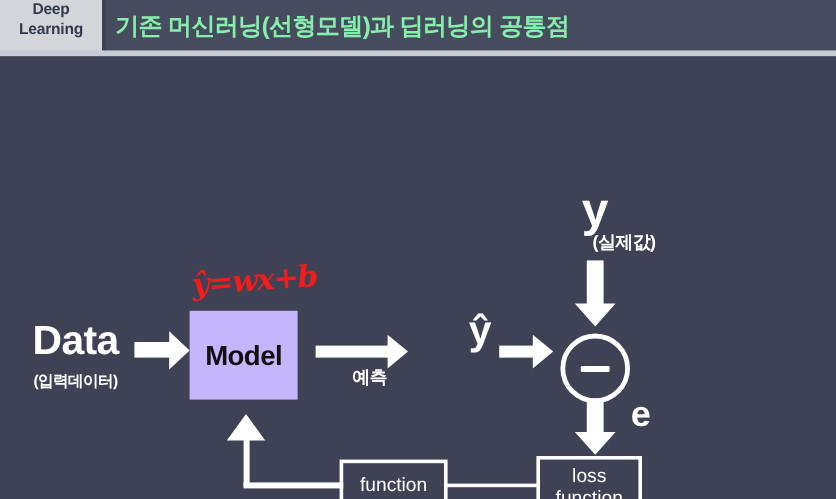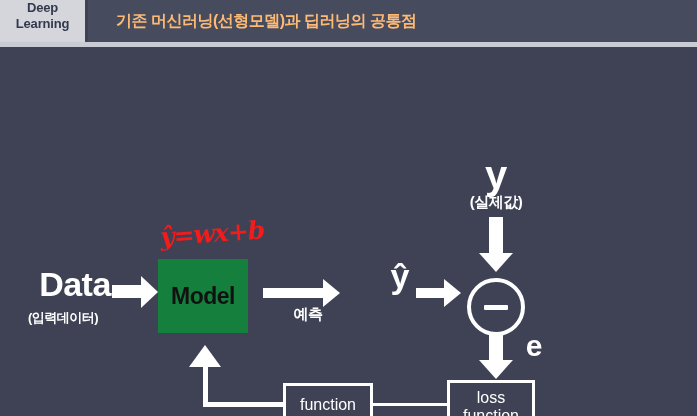--- a/index.html
+++ b/index.html
@@ -40,24 +40,24 @@
   }
   #header-title-band {
     position: absolute;
     left: 88px; top: 0;
     width: 609px; height: 42px;
     background: #474b5e;
     display: flex;
     align-items: center;
   }
   #header-title {
-    font-size: 16px;
-    font-weight: bold;
-    color: #fdba74;
-    margin-left: 28px;
+    font-size: 20px;
+    font-weight: bold;
+    color: #86efac;
+    margin-left: 8px;
     letter-spacing: -0.5px;
     white-space: nowrap;
   }
   #header-rule {
     position: absolute;
     left: 0; top: 42px;
     width: 697px; height: 5px;
     background: #c9ccd4;
   }
 
@@ -70,40 +70,40 @@
   }
 
   .node-text {
     position: absolute;
     text-align: center;
     white-space: nowrap;
   }
 
   
   #data-title {
-    left: 20px; top: 218px;
+    left: 8px; top: 218px;
     width: 110px;
     font-size: 34px;
     font-weight: bold;
     letter-spacing: -0.5px;
   }
   #data-sub {
     left: 8px; top: 262px;
     width: 110px;
     font-size: 13px;
     font-weight: bold;
     letter-spacing: -0.5px;
   }
 
   
   #model-box {
     position: absolute;
     left: 158px; top: 212px;
     width: 90px; height: 74px;
-    background: #15803d;
+    background: #c4b5fd;
     color: #111111;
     display: flex;
     flex-direction: column;
     align-items: center;
     justify-content: center;
     box-sizing: border-box;
   }
   #model-title {
     font-size: 23px;
     font-weight: bold;
@@ -158,21 +158,21 @@
 
   
   #y-symbol {
     left: 466px; top: 108px;
     width: 60px;
     font-size: 40px;
     font-weight: bold;
     line-height: 1;
   }
   #y-sub {
-    left: 456px; top: 146px;
+    left: 480px; top: 146px;
     width: 80px;
     font-size: 15px;
     font-weight: bold;
     letter-spacing: -0.5px;
   }
 
   
   #minus-circle {
     position: absolute;
     left: 467px; top: 231px;

